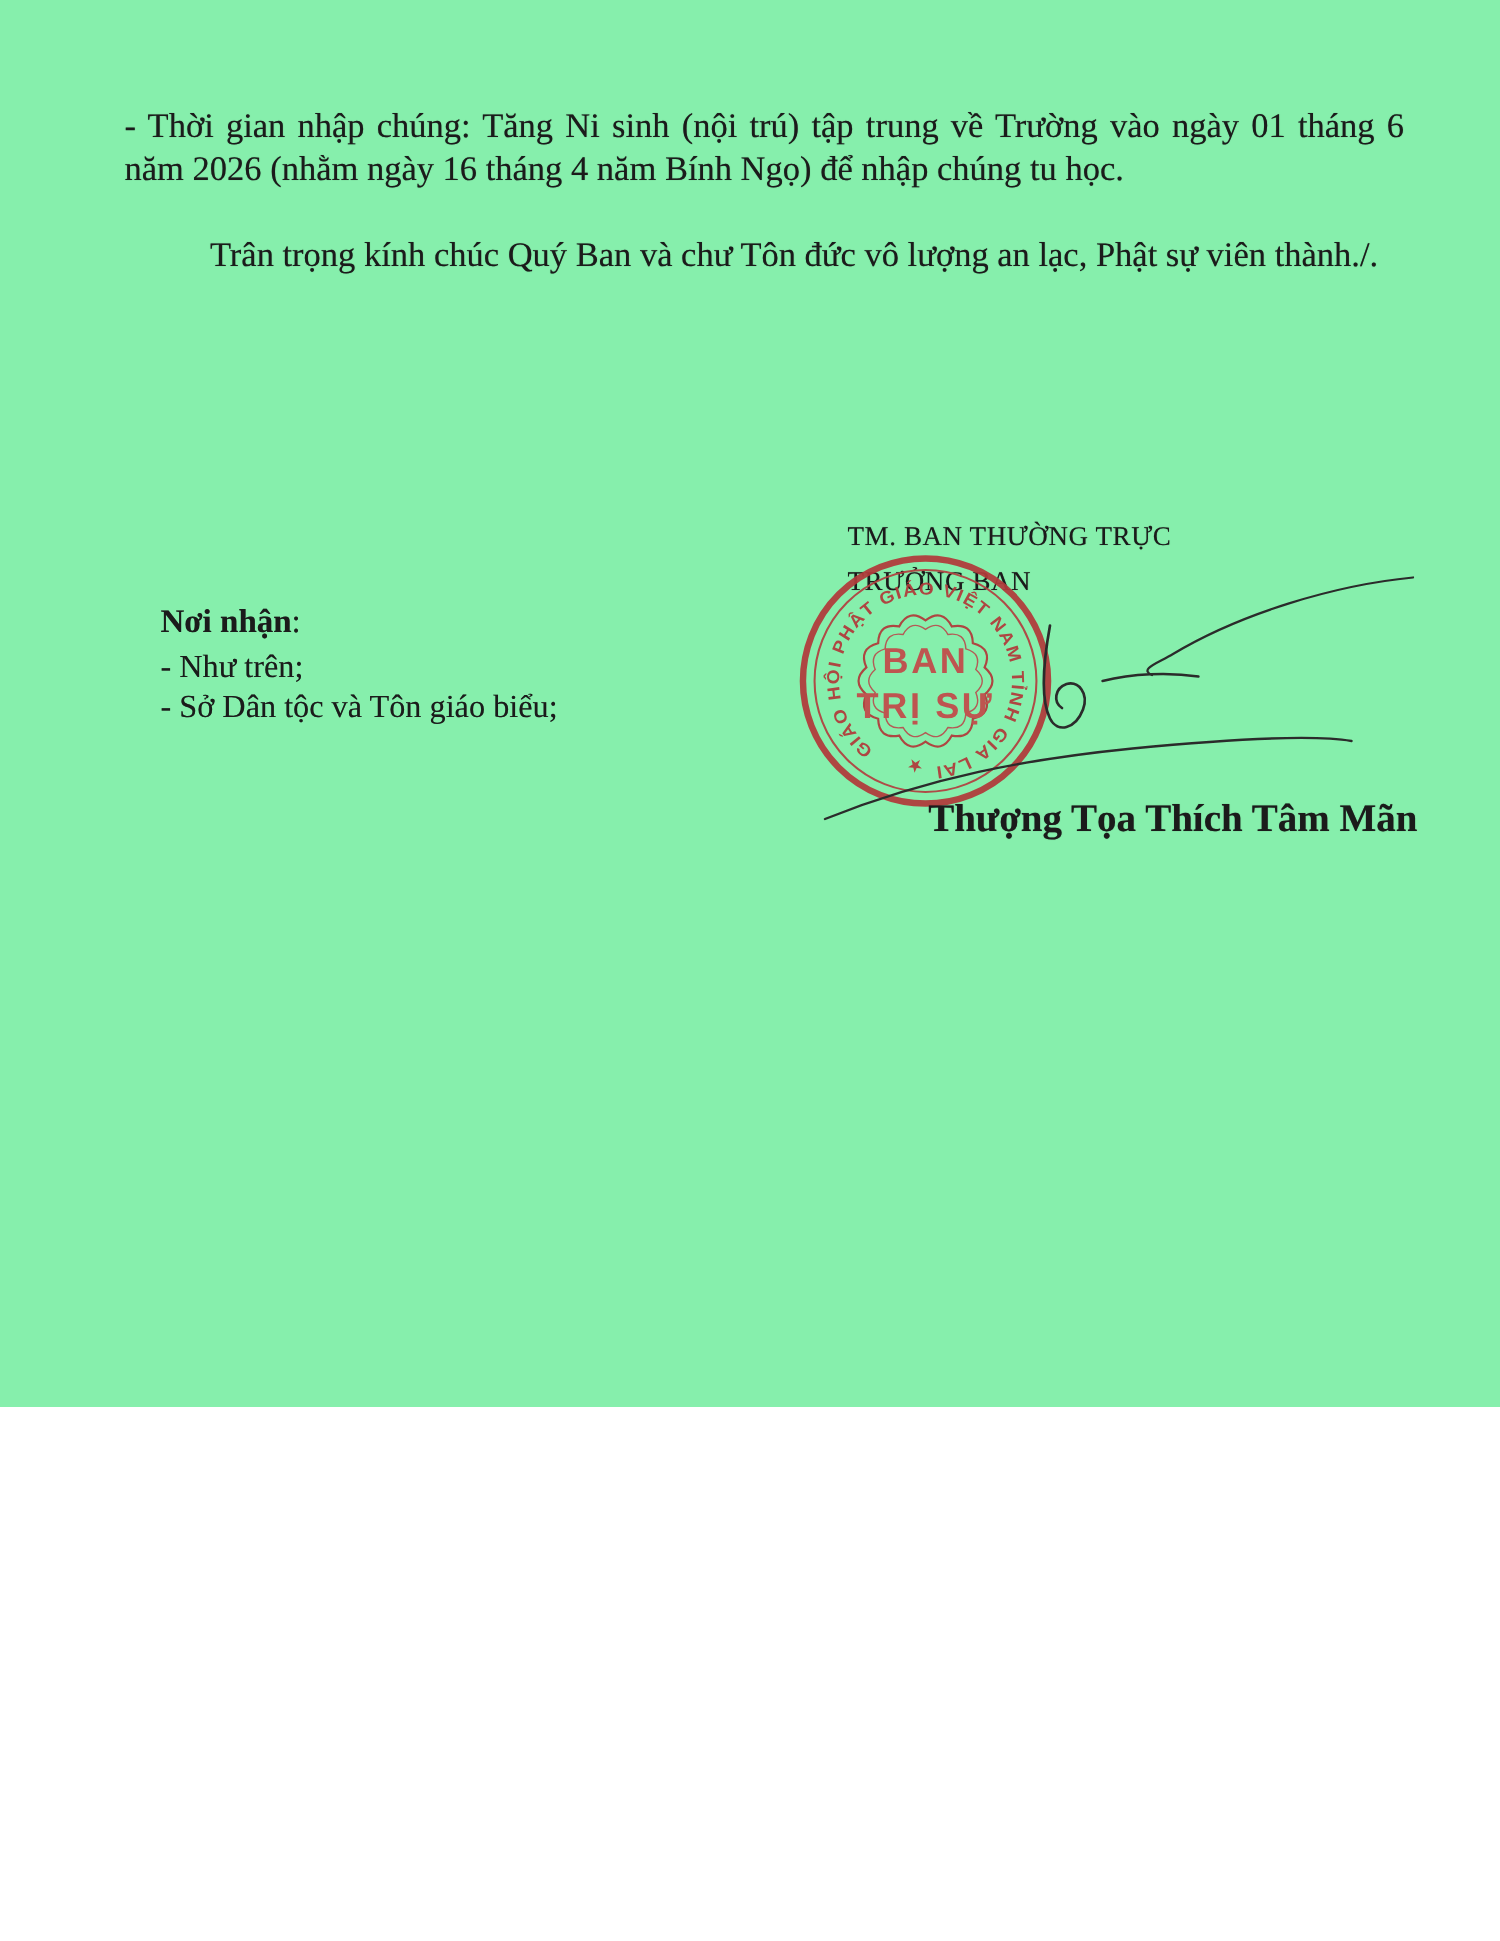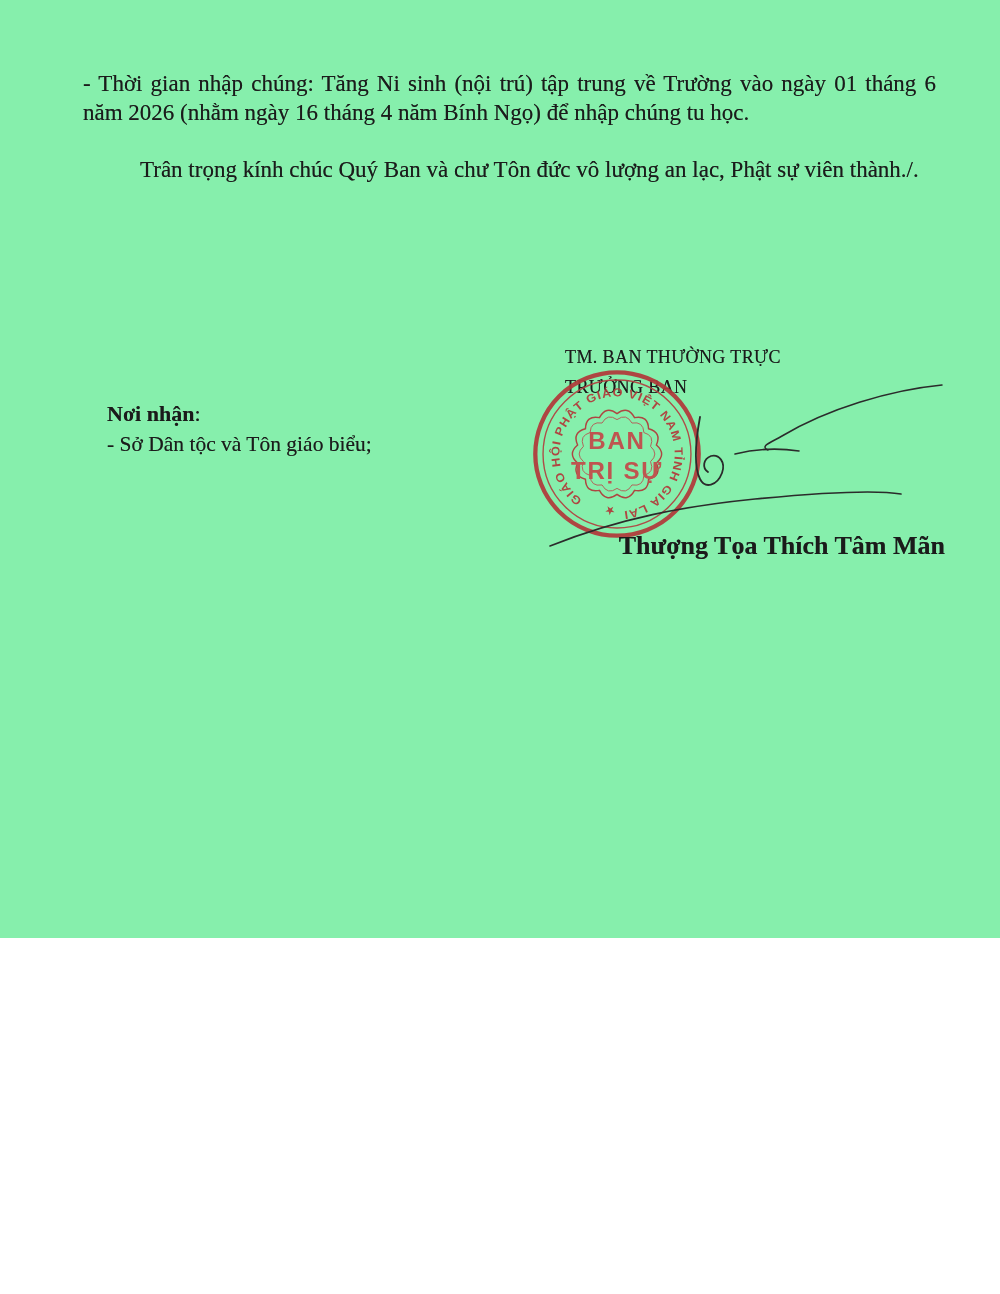--- a/index.html
+++ b/index.html
@@ -100,20 +100,21 @@
     <p data-name="closing-paragraph">Trân trọng kính chúc Quý Ban và chư Tôn đức vô lượng an lạc, Phật sự viên thành./.</p>
   </div>
 
   <div class="authority-block" data-name="authority-block">
     <div data-name="authority-line-1">TM. BAN THƯỜNG TRỰC</div>
     <div data-name="authority-line-2">TRƯỞNG BAN</div>
   </div>
 
   <div class="recipients" data-name="recipients-block">
     <div class="heading" data-name="recipients-heading"><b data-name="recipients-heading-label">Nơi nhận</b><span data-name="recipients-heading-colon">:</span></div>
+    <div data-name="recipient-item">- Như trên;</div>
     <div data-name="recipient-item">- Sở Dân tộc và Tôn giáo biểu;</div>
   </div>
 
   <svg class="seal-svg" data-name="official-seal" viewBox="0 0 200 200">
     <circle data-name="seal-outer-ring" cx="100" cy="100" r="95" fill="none" stroke="#b23a3a" stroke-width="5"></circle>
     <circle data-name="seal-inner-ring" cx="100" cy="100" r="86" fill="none" stroke="#b24040" stroke-width="1.6"></circle>
     <path id="seal-text-circle" d="M 59.7,153.5 A 67,67 0 0 1 100,33 A 67,67 0 0 1 100,167 A 67,67 0 0 1 59.7,153.5" fill="none" stroke="none"></path>
     <text class="seal-ring-text" fill="#b23a3a">
       <textPath href="#seal-text-circle" startOffset="0" textLength="370" lengthAdjust="spacingAndGlyphs" data-name="seal-ring-text">GIÁO HỘI PHẬT GIÁO VIỆT NAM TỈNH GIA LAI</textPath>
     </text>

